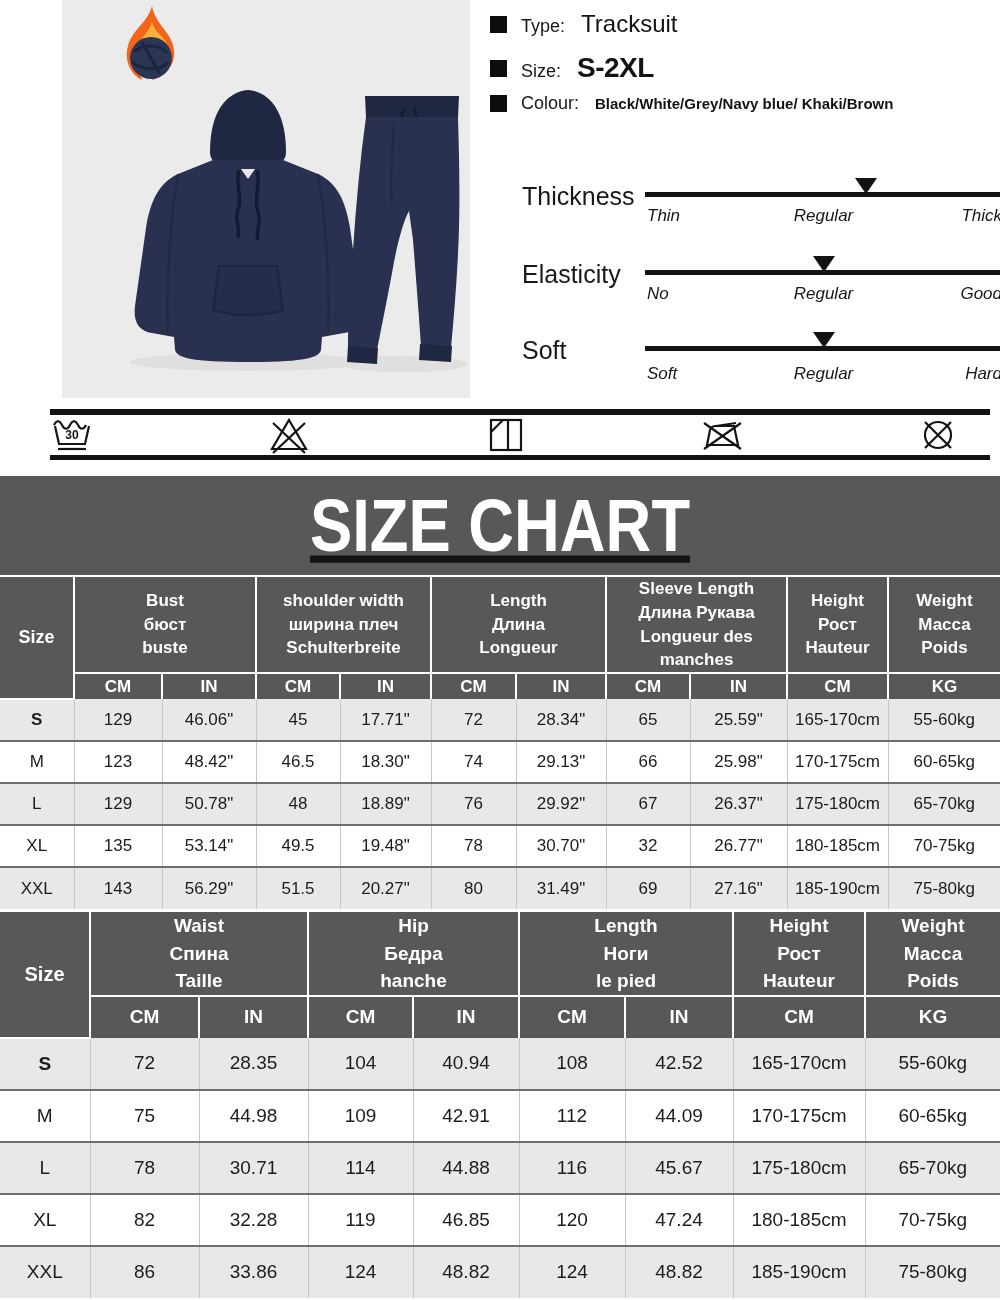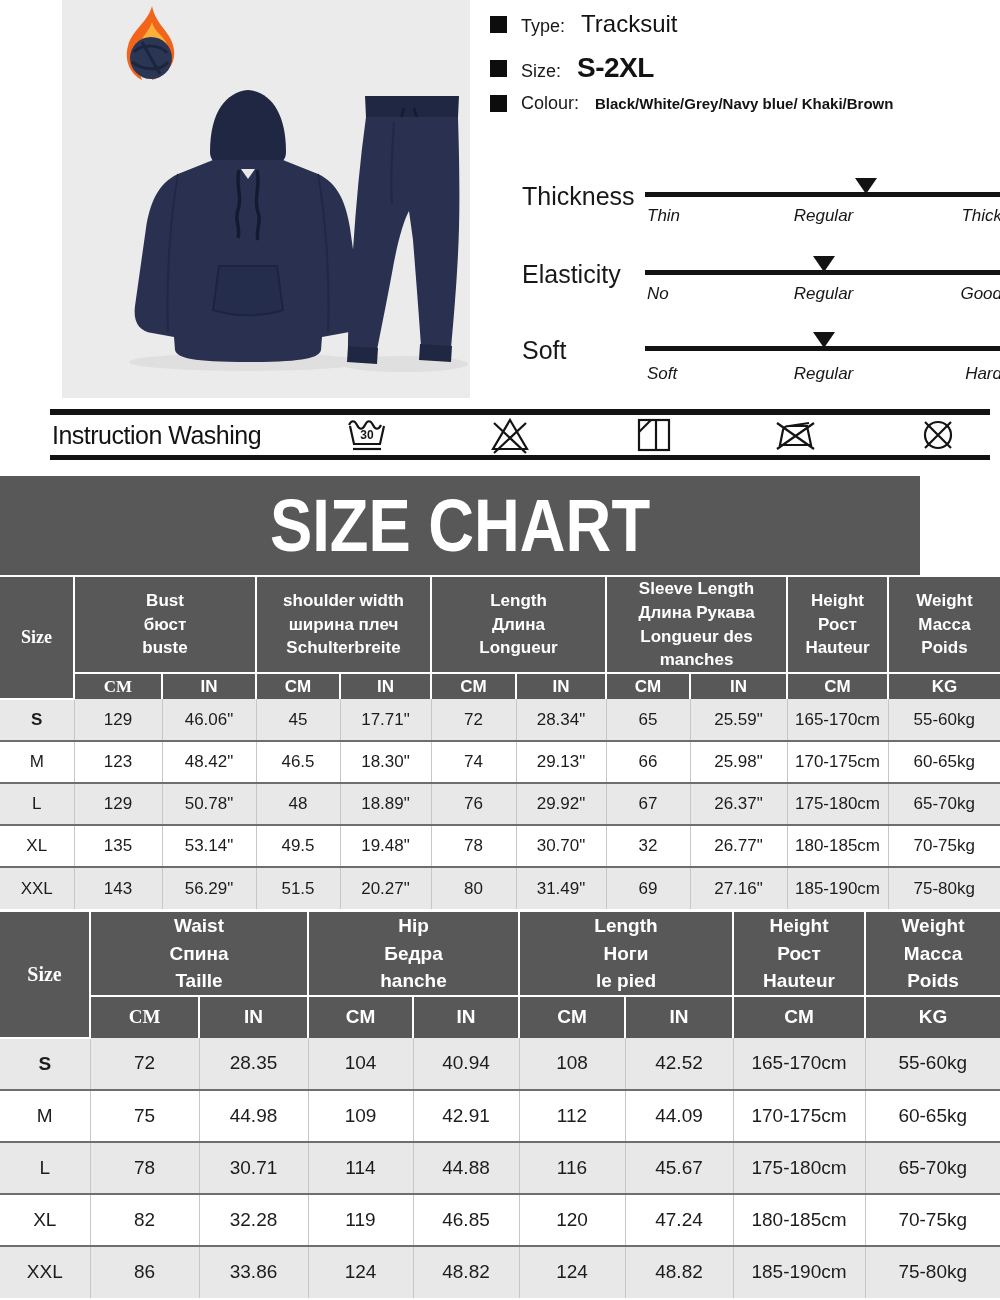--- a/index.html
+++ b/index.html
@@ -43,30 +43,30 @@
   
   .wash-bar{position:absolute;left:50px;top:409px;width:940px;height:51px;
             border-top:6px solid var(--ink);border-bottom:5px solid var(--ink);
             display:flex;align-items:center;background:#fff;}
   .wash-label{font-size:25px;letter-spacing:-0.5px;width:295px;flex:none;padding-left:2px;}
   .wash-icons{flex:1;display:flex;justify-content:space-between;align-items:center;padding-right:30px;}
   .wicon{width:44px;height:40px;stroke:#141414;fill:none;stroke-width:2.2;flex:none;}
   .wicon text{fill:#141414;stroke:none;font-family:"Liberation Sans",sans-serif;font-weight:bold;font-size:12px;}
 
   
-  .banner{position:absolute;left:0;top:476px;width:920px;height:99px;background:var(--hdr);
-          display:flex;align-items:center;justify-content:center;}
+  .banner{position:absolute;left:0;top:476px;width:1000px;height:99px;background:var(--hdr);
+          display:flex;align-items:center;justify-content:center;text-decoration:underline;}
   .banner span{color:#fff;font-size:72px;font-weight:800;letter-spacing:0;
                transform:scale(0.88,1.02);white-space:nowrap;}
 
   
   .sz{position:absolute;left:0;width:1000px;border-collapse:collapse;table-layout:fixed;
       text-align:center;color:#1c1c1c;}
   .sz thead th{background:var(--hdr);color:#fff;border:2px solid #fff;font-weight:bold;vertical-align:middle;}
-  .sz thead tr>th:first-child{border-left:0;font-family:Liberation Serif, serif;}
+  .sz thead tr>th:first-child{border-left:0;}
   .sz thead tr>th:last-child{border-right:0;}
   .sz .g-row>th{border-top:0;}
   .sz .u-row>th{border-bottom:0;}
   .sz tbody tr:nth-child(odd){background:var(--row-grey);}
   .sz tbody tr{border-top:2px solid #6e6e6e;}
   .sz tbody tr:first-child{border-top:0;}
   .sz tbody th,.sz tbody td{border-right:1px solid #c7c7c7;font-weight:normal;vertical-align:middle;}
   .sz tbody tr>*:last-child{border-right:0;}
   .sz tbody th.first{font-weight:bold;}
 
@@ -163,21 +163,20 @@
       <div class="s-marker" style="left: 50%;"></div>
     </div>
     <div class="s-scale" style="top:28px">
       <span class="sc-l">Soft</span>
       <span class="sc-m">Regular</span>
       <span class="sc-r">Hard</span>
     </div>
   </div>
 
   <div class="wash-bar">
-    <span class="wash-label">Instruction Washing</span>
     <span class="wash-icons">
       <svg class="wicon" viewBox="0 0 44 40">
         <path d="M4,10 c2.5,-5 5.5,-5 8,0 c2.5,5 5.5,5 8,0 c2.5,-5 5.5,-5 8,0 c2.5,5 5.5,5 8,0"></path>
         <path d="M5,11 L9,29 L35,29 L39,11"></path>
         <text x="22" y="24" text-anchor="middle">30</text>
         <path d="M8,34 L36,34"></path>
       </svg>
       <svg class="wicon" viewBox="0 0 44 40">
         <path d="M22,5 L39,34 L5,34 Z"></path>
         <path d="M6,8 L38,38 M38,8 L6,38"></path>

